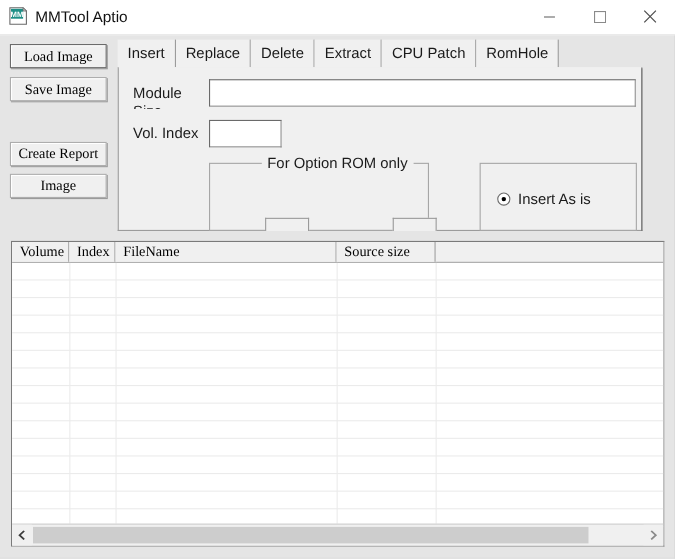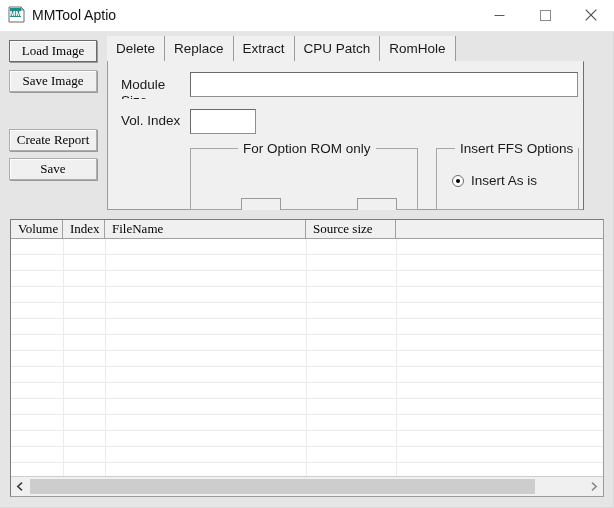--- a/index.html
+++ b/index.html
@@ -152,21 +152,21 @@
   }
   .group-title {
     position: absolute;
     top: -8px;
     background: #f0f0f0;
     padding: 0 5px;
     font-size: 13.5px;
     color: #1a1a1a;
     white-space: nowrap;
   }
-  #gb-optionrom { left: 190px; top: 148px; width: 228px; height: 62px; }
+  #gb-optionrom { left: 190px; top: 148px; width: 200px; height: 62px; }
   #gb-optionrom .group-title { left: 47px; }
   #gb-ffs { left: 436px; top: 148px; width: 143px; height: 62px; }
   #gb-ffs .group-title { left: 18px; }
 
   .chk-row {
     position: absolute;
     font-size: 13.5px; color: #1a1a1a;
     white-space: nowrap;
     cursor: default;
   }
@@ -326,26 +326,27 @@
         <line x1="0.7" y1="0.7" x2="11.3" y2="11.3" stroke="#4a4a4a" stroke-width="1.1"></line>
         <line x1="11.3" y1="0.7" x2="0.7" y2="11.3" stroke="#4a4a4a" stroke-width="1.1"></line>
       </svg>
     </button>
   </div>
 
   <div id="sidebuttons">
     <button class="sidebtn" id="sb-1">Save Image</button>
     <button class="sidebtn" id="sb-0">Load Image</button>
     <button class="sidebtn" id="sb-3">Create Report</button>
-    <button class="sidebtn" id="sb-4">Save</button>
+    <button class="sidebtn" id="sb-4">Image</button>
   </div>
 
   <div id="tabstrip">
+    <div class="tab active">Insert</div>
+    <div class="tab">Replace</div>
     <div class="tab">Delete</div>
-    <div class="tab">Replace</div>
     <div class="tab">Extract</div>
     <div class="tab">CPU Patch</div>
     <div class="tab">RomHole</div>
   </div>
 
   <div id="tabpanel"></div>
   <div id="tabmask"></div>
 
   <span class="flabel" id="lbl-module">Module</span>
   <span class="flabel" id="lbl-module-2">Size</span>
@@ -354,21 +355,20 @@
   <span class="flabel" id="lbl-volindex">Vol. Index</span>
   <input class="tinput" id="in-volindex" type="text" value="" style="">
 
   <div class="groupbox" id="gb-optionrom">
     <span class="group-title">For Option ROM only</span>
     <div class="clipbtn" id="clipbtn-a"></div>
     <div class="clipbtn" id="clipbtn-b"></div>
   </div>
 
   <div class="groupbox" id="gb-ffs">
-    <span class="group-title">Insert FFS Options</span>
     <label class="chk-row" id="rad-insertasis">
       <span class="radio checked"></span><span>Insert As is</span>
     </label>
   </div>
 
   <div id="panel-rule"></div>
 
   <div id="gridwrap">
 
     <div id="gridhead">

